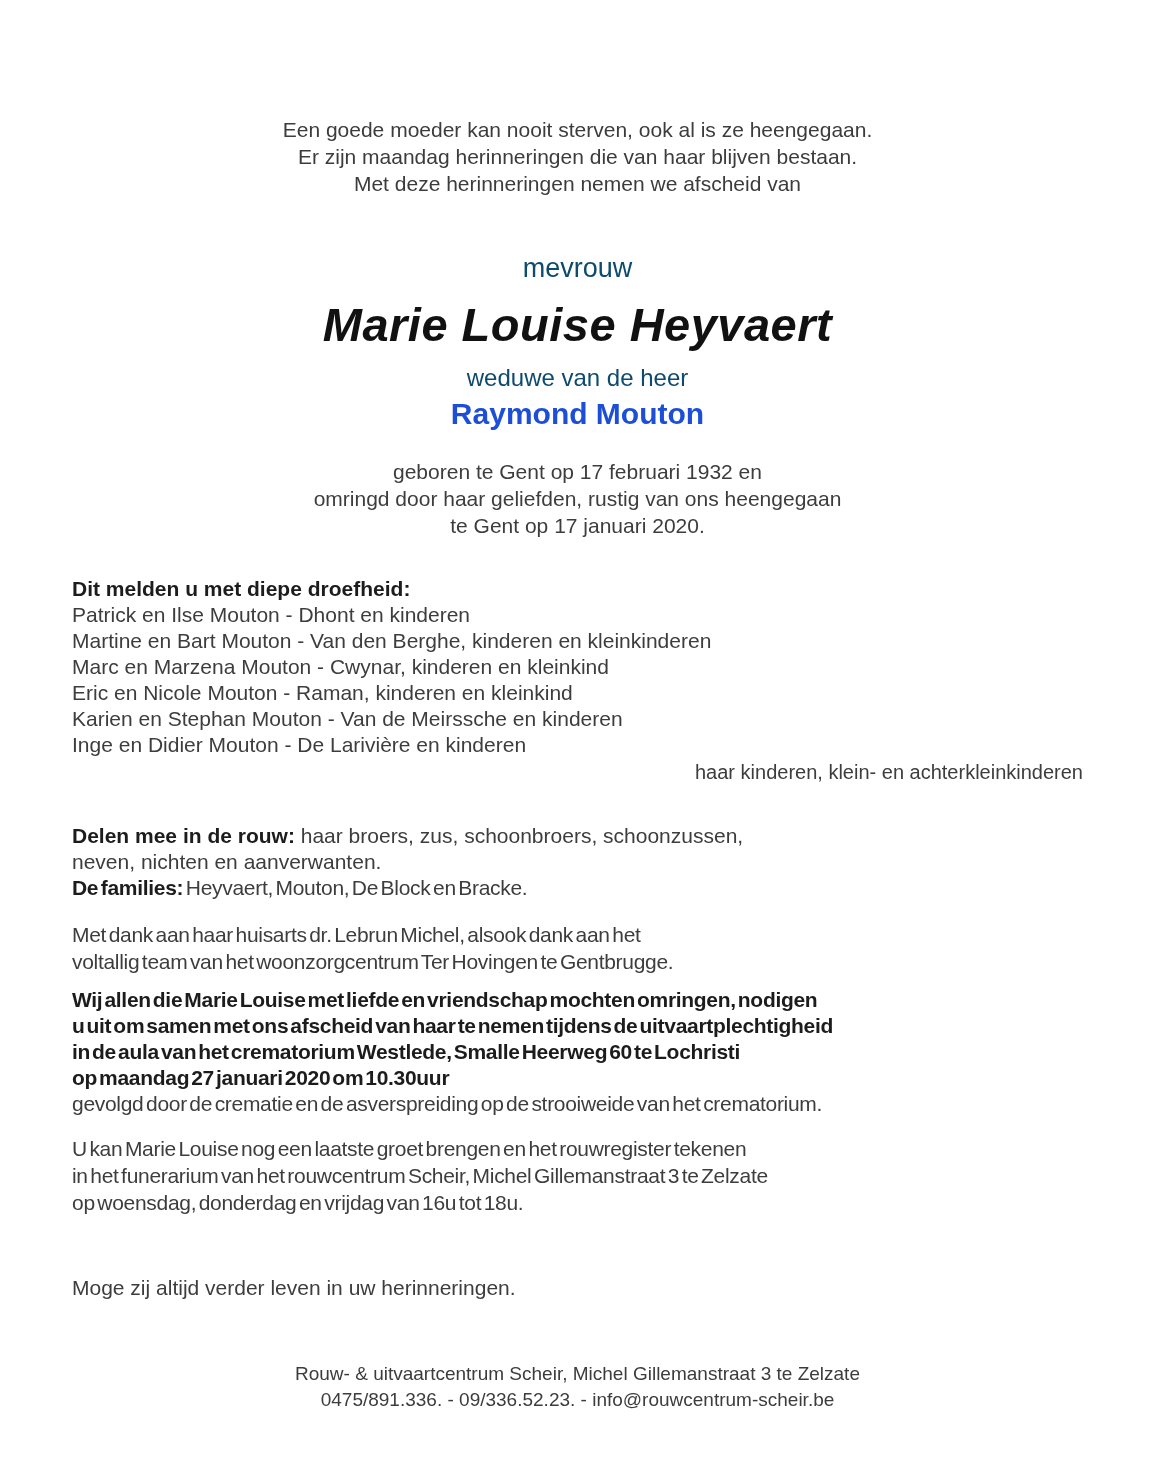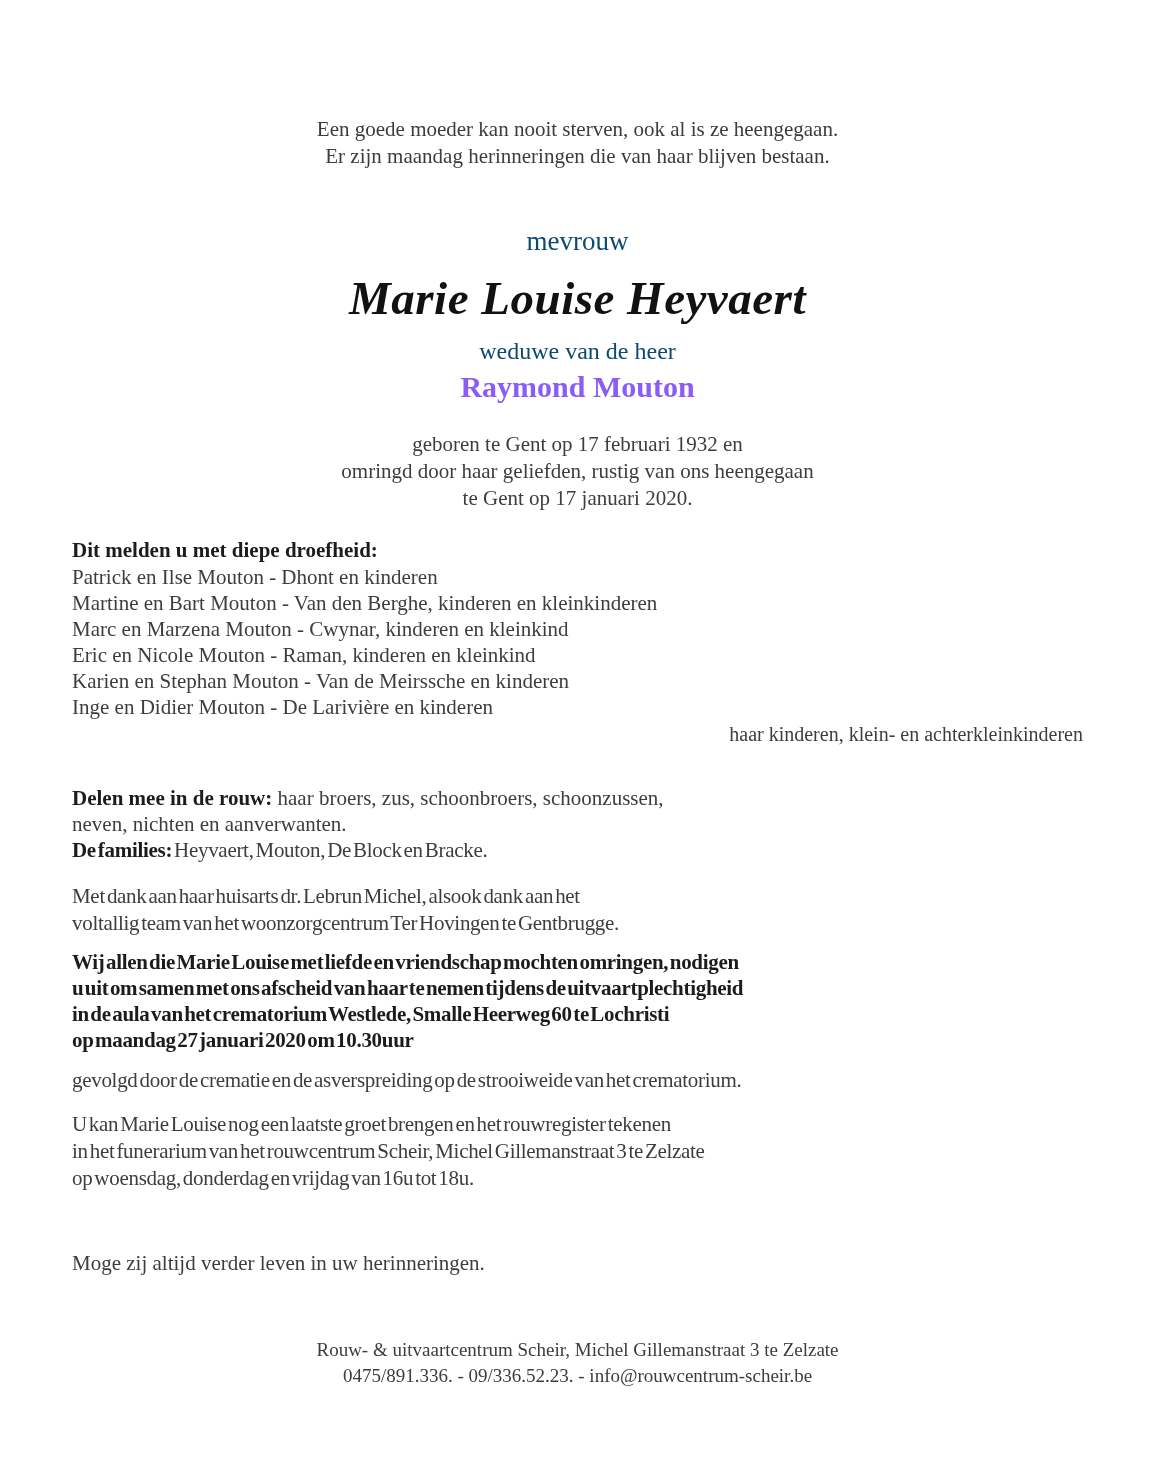--- a/index.html
+++ b/index.html
@@ -9,21 +9,21 @@
   }
   .page {
     position: relative;
     width: 1155px;
     height: 1476px;
     margin: 0 auto;
     background: #ffffff;
     box-sizing: border-box;
     padding: 116px 72px 0 72px;
     overflow: hidden;
-    font-family: Liberation Serif, serif;
+    font-family: Liberation Sans, sans-serif;
     color: #3d3d3d;
   }
   .center { text-align: center; }
   .right  { text-align: right; }
   .bold   { font-weight: bold; color: #1c1c1c; }
 
   
   .epigraph { font-size: 21px; line-height: 27px; color: #3c3c3c; }
 
   
@@ -46,28 +46,28 @@
     margin-top: 11px;
     font-size: 24px;
     line-height: 30px;
     color: #0c4a6e;
   }
   .spouse {
     margin-top: 3px;
     font-size: 30px;
     line-height: 36px;
     font-weight: bold;
-    color: #8b5cf6;
+    color: #1d4ed8;
   }
 
   
   .life { margin-top: 26px; font-size: 21px; line-height: 27px; }
 
   
-  .announcement { margin-top: 25px; }
+  .announcement { margin-top: 36px; }
   .announcement .heading { font-size: 21px; line-height: 27px; }
   .family-line { font-size: 21px; line-height: 26px; }
   .relatives-note { margin-top: 2px; font-size: 20px; line-height: 25px; }
 
   
   .mourning { margin-top: 38px; font-size: 21px; line-height: 26px; }
   .mourning-sub {
     width: 750px;
   }
   .tight {
@@ -82,41 +82,42 @@
   .invitation {
     margin-top: 12px;
     font-size: 21px;
     line-height: 26px;
     font-weight: bold;
     color: #1c1c1c;
     letter-spacing: -0.3px;
     word-spacing: -3.5px;
   }
 
-  .cremation { margin-top: 14px; font-size: 21px; line-height: 26px; }
+  .cremation { font-size: 21px; line-height: 26px; }
 
   .farewell { margin-top: 18px; font-size: 21px; line-height: 27px; }
 
   .closing { margin-top: 58px; font-size: 21px; line-height: 27px; }
 
   .footer {
     margin-top: 60px;
     font-size: 19px;
     line-height: 26px;
     color: #3c3c3c;
   }
 </style>
 </head>
 <body>
 
 <div class="page">
 
   <div class="epigraph center">
     <div>Een goede moeder kan nooit sterven, ook al is ze heengegaan.</div>
     <div>Er zijn maandag herinneringen die van haar blijven bestaan.</div>
+    <div>Met deze herinneringen nemen we afscheid van</div>
   </div>
 
   <div>
     <div class="salutation center">mevrouw</div>
     <div class="name center">Marie Louise Heyvaert</div>
     <div class="relation center">weduwe van de heer</div>
     <div class="spouse center">Raymond Mouton</div>
   </div>
 
   <div class="life center">

